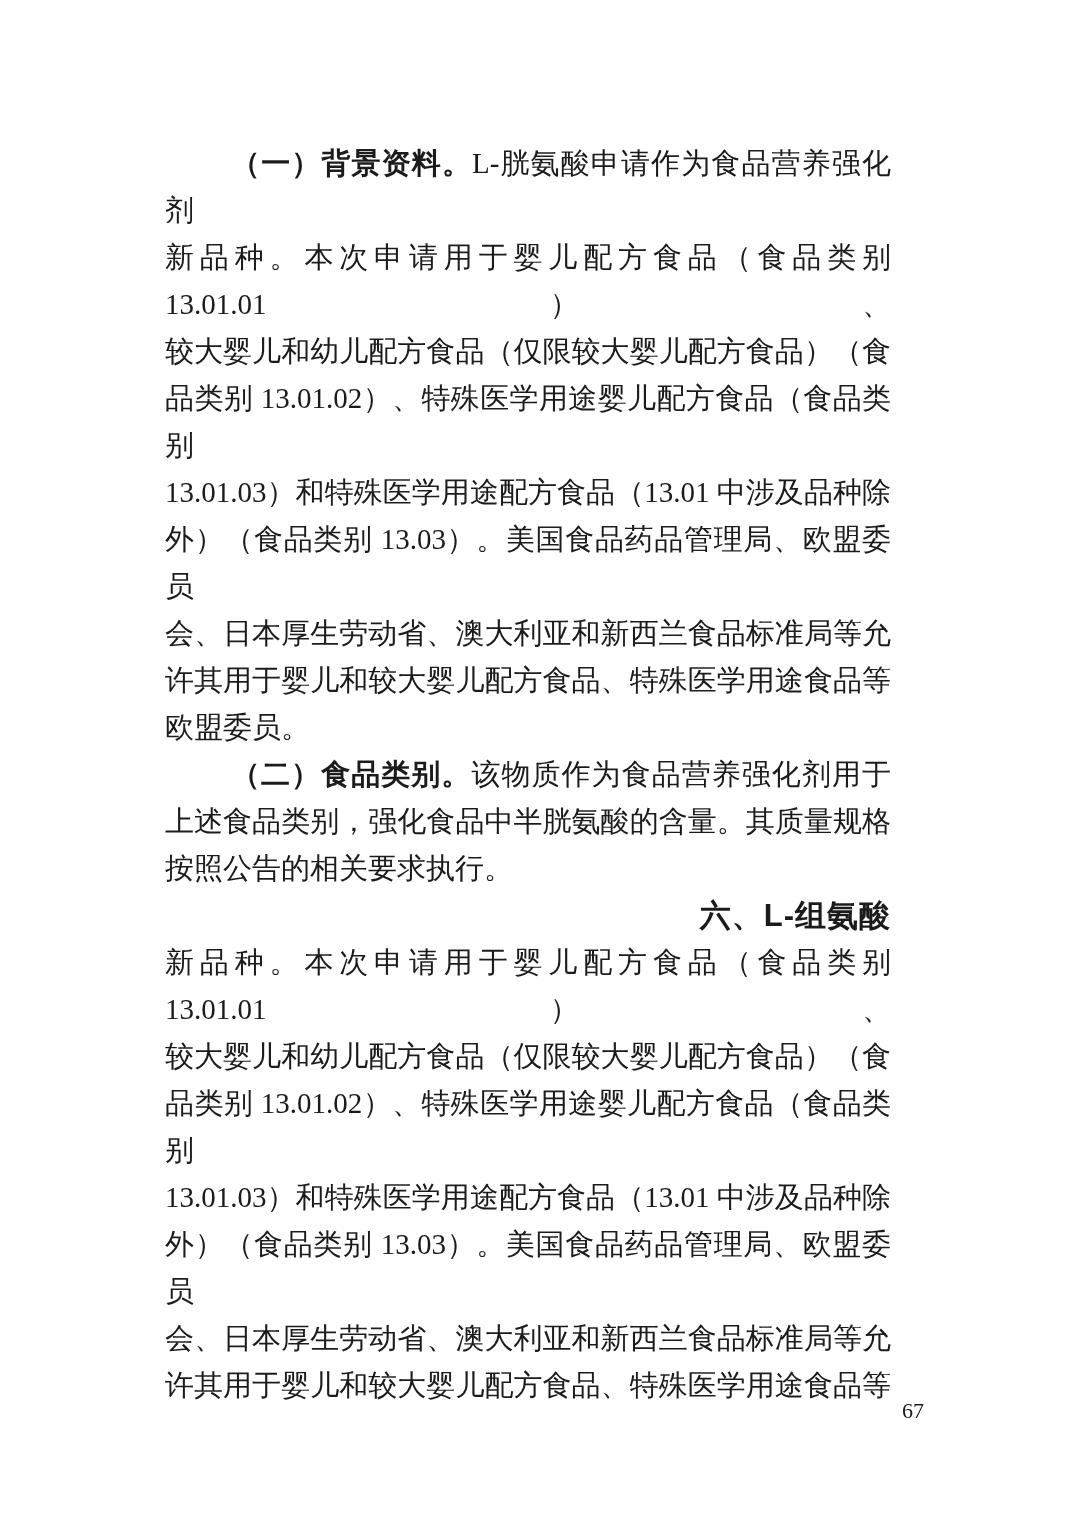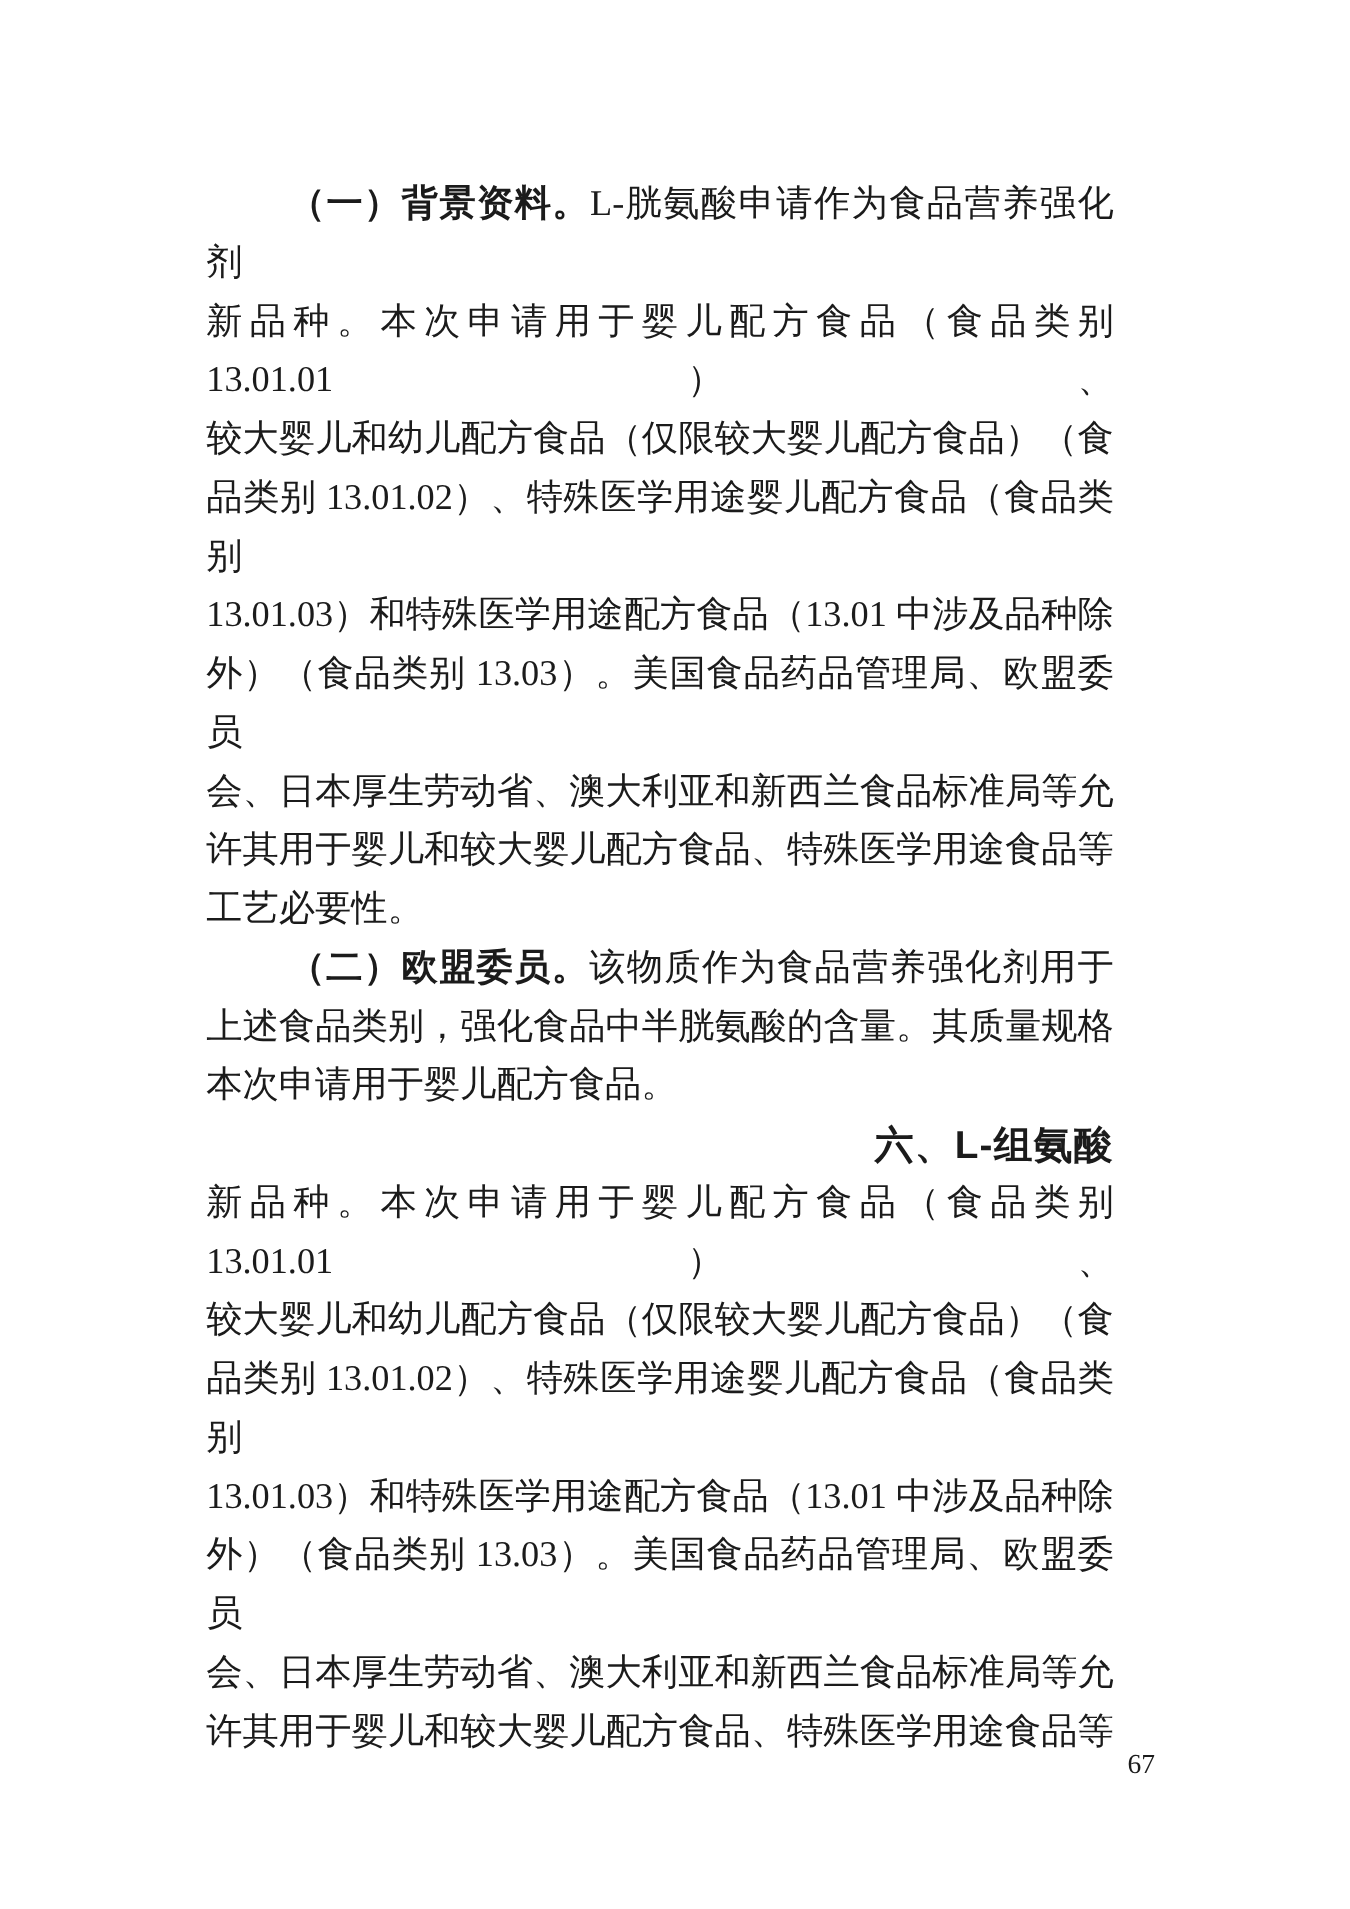--- a/index.html
+++ b/index.html
@@ -65,26 +65,26 @@
   <div class="content">
       <div class="paragraph">
         <div class="line indent justify"><span class="lead">（一）背景资料。</span><span>L-胱氨酸申请作为食品营养强化剂</span></div>
         <div class="line justify"><span>新品种。本次申请用于婴儿配方食品（食品类别 13.01.01）、</span></div>
         <div class="line justify"><span>较大婴儿和幼儿配方食品（仅限较大婴儿配方食品）（食</span></div>
         <div class="line justify"><span>品类别 13.01.02）、特殊医学用途婴儿配方食品（食品类别</span></div>
         <div class="line justify"><span>13.01.03）和特殊医学用途配方食品（13.01 中涉及品种除</span></div>
         <div class="line justify"><span>外）（食品类别 13.03）。美国食品药品管理局、欧盟委员</span></div>
         <div class="line justify"><span>会、日本厚生劳动省、澳大利亚和新西兰食品标准局等允</span></div>
         <div class="line justify"><span>许其用于婴儿和较大婴儿配方食品、特殊医学用途食品等</span></div>
-        <div class="line"><span>工艺必要性。</span></div>
+        <div class="line"><span>欧盟委员。</span></div>
       </div>
       <div class="paragraph">
-        <div class="line indent justify"><span class="lead">（二）欧盟委员。</span><span>该物质作为食品营养强化剂用于</span></div>
+        <div class="line indent justify"><span class="lead">（二）食品类别。</span><span>该物质作为食品营养强化剂用于</span></div>
         <div class="line justify"><span>上述食品类别，强化食品中半胱氨酸的含量。其质量规格</span></div>
-        <div class="line"><span>本次申请用于婴儿配方食品。</span></div>
+        <div class="line"><span>按照公告的相关要求执行。</span></div>
       </div>
       <div class="heading">六、L-组氨酸</div>
       <div class="paragraph">
         <div class="line justify"><span>新品种。本次申请用于婴儿配方食品（食品类别 13.01.01）、</span></div>
         <div class="line justify"><span>较大婴儿和幼儿配方食品（仅限较大婴儿配方食品）（食</span></div>
         <div class="line justify"><span>品类别 13.01.02）、特殊医学用途婴儿配方食品（食品类别</span></div>
         <div class="line justify"><span>13.01.03）和特殊医学用途配方食品（13.01 中涉及品种除</span></div>
         <div class="line justify"><span>外）（食品类别 13.03）。美国食品药品管理局、欧盟委员</span></div>
         <div class="line justify"><span>会、日本厚生劳动省、澳大利亚和新西兰食品标准局等允</span></div>
         <div class="line justify"><span>许其用于婴儿和较大婴儿配方食品、特殊医学用途食品等</span></div>

